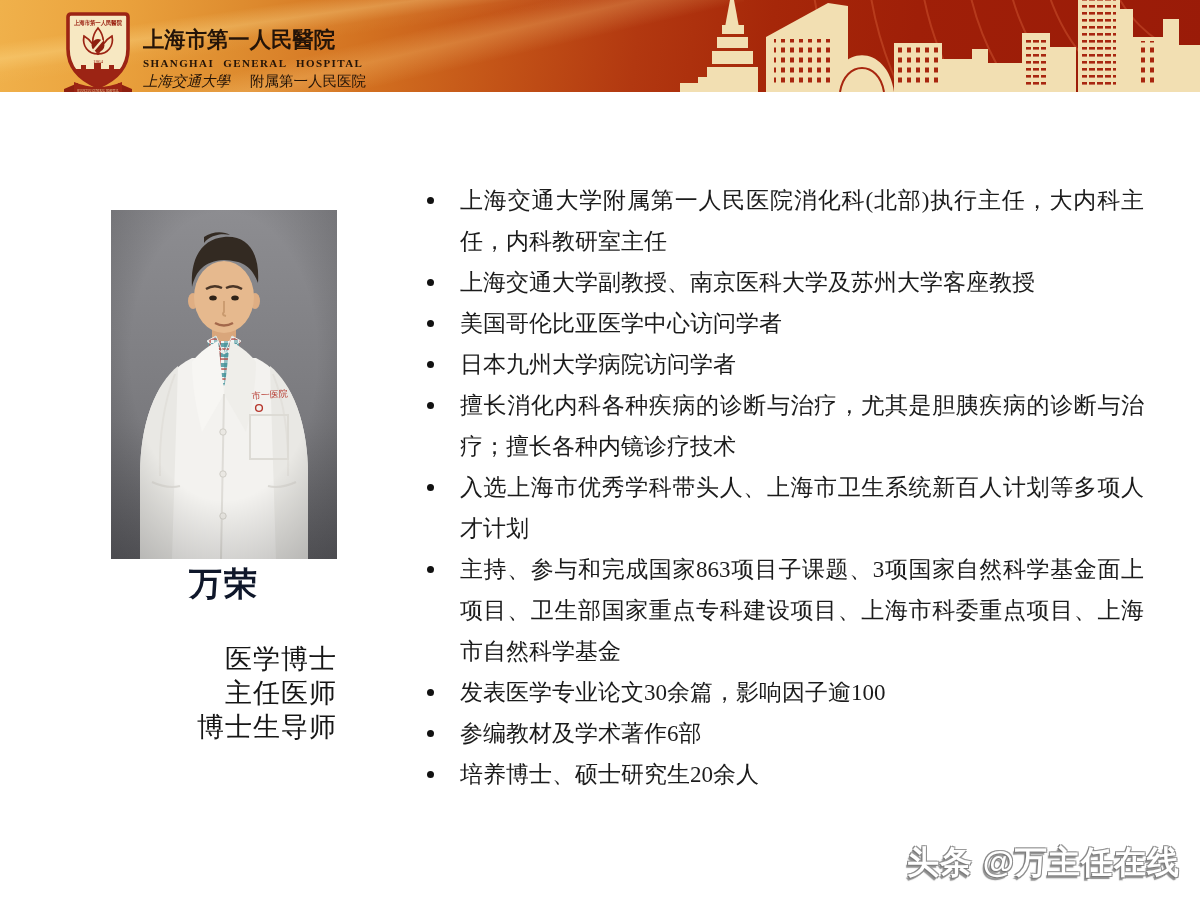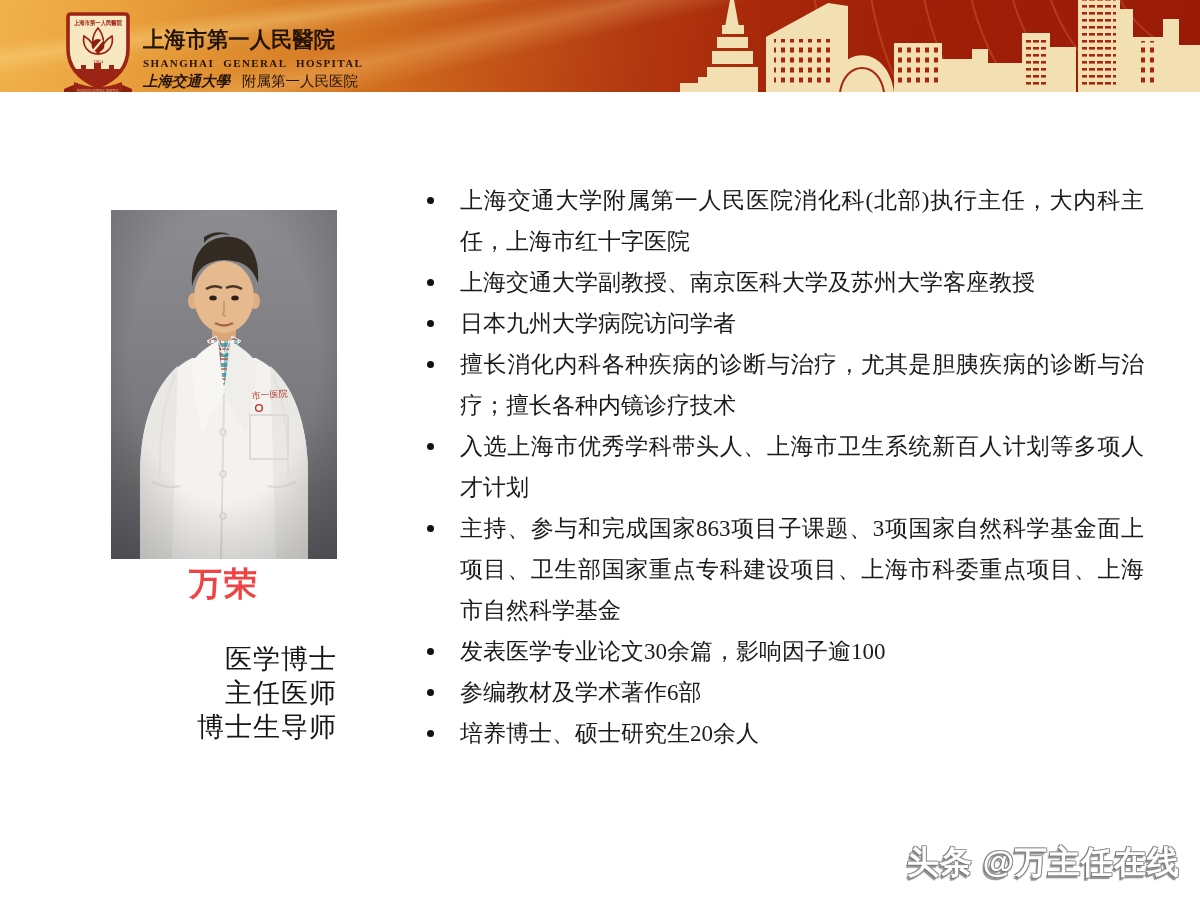--- a/index.html
+++ b/index.html
@@ -28,32 +28,32 @@
   .title-block { position:absolute; left:143px; top:25px; color:#241408; width:200px; }
   .hosp-zh {
     font-size:22px; font-weight:900; letter-spacing:0px; white-space:nowrap;
     transform:scaleX(.97); transform-origin:left;
   }
   .hosp-en {
     font-size:11px; font-weight:700; letter-spacing:1.4px; word-spacing:5px;
     margin-top:2px; white-space:nowrap;
   }
   .hosp-affil { font-size:14.5px; margin-top:3px; white-space:nowrap; }
-  .hosp-affil .uni { font-style:italic; font-weight:700; margin-right:12px; }
+  .hosp-affil .uni { font-style:italic; font-weight:400; margin-right:20px; }
   .hosp-affil .rest { font-family:"Liberation Sans","DejaVu Sans",sans-serif; font-weight:400; }
   .hosp-redcross {
     font-family:Liberation Mono, monospace;
     font-size:13.5px; font-weight:700; letter-spacing:9px; margin-top:4px; white-space:nowrap;
   }
 
   
   .photo { position:absolute; left:111px; top:210px; width:226px; height:349px; }
   .doctor-name {
     position:absolute; left:111px; top:562px; width:226px;
-    text-align:center; font-size:33px; font-weight:700; color:#ef4444; letter-spacing:2px;
+    text-align:center; font-size:33px; font-weight:700; color:#0f172a; letter-spacing:2px;
   }
   .doctor-titles {
     position:absolute; left:111px; top:642px; width:226px;
     text-align:right; font-size:27px; line-height:34px; color:#161616; letter-spacing:1px;
   }
 
   
   .bullets {
     position:absolute; left:420px; top:180px; width:724px;
     list-style:none; color:#1b1b1b;
@@ -240,22 +240,23 @@
 
   <div class="doctor-name">万荣</div>
 
   <div class="doctor-titles">
     <div>医学博士</div>
     <div>主任医师</div>
     <div>博士生导师</div>
   </div>
 
   <ul class="bullets">
-    <li>上海交通大学附属第一人民医院消化科(北部)执行主任，大内科主任，上海市红十字医院</li>
+    <li>上海交通大学附属第一人民医院消化科(北部)执行主任，大内科主任，内科教研室主任</li>
     <li>上海交通大学副教授、南京医科大学及苏州大学客座教授</li>
+    <li>美国哥伦比亚医学中心访问学者</li>
     <li>日本九州大学病院访问学者</li>
     <li>擅长消化内科各种疾病的诊断与治疗，尤其是胆胰疾病的诊断与治疗；擅长各种内镜诊疗技术</li>
     <li>入选上海市优秀学科带头人、上海市卫生系统新百人计划等多项人才计划</li>
     <li>主持、参与和完成国家863项目子课题、3项国家自然科学基金面上项目、卫生部国家重点专科建设项目、上海市科委重点项目、上海市自然科学基金</li>
     <li>发表医学专业论文30余篇，影响因子逾100</li>
     <li>参编教材及学术著作6部</li>
     <li>培养博士、硕士研究生20余人</li>
   </ul>
 
   <div class="watermark">头条 @万主任在线</div>

